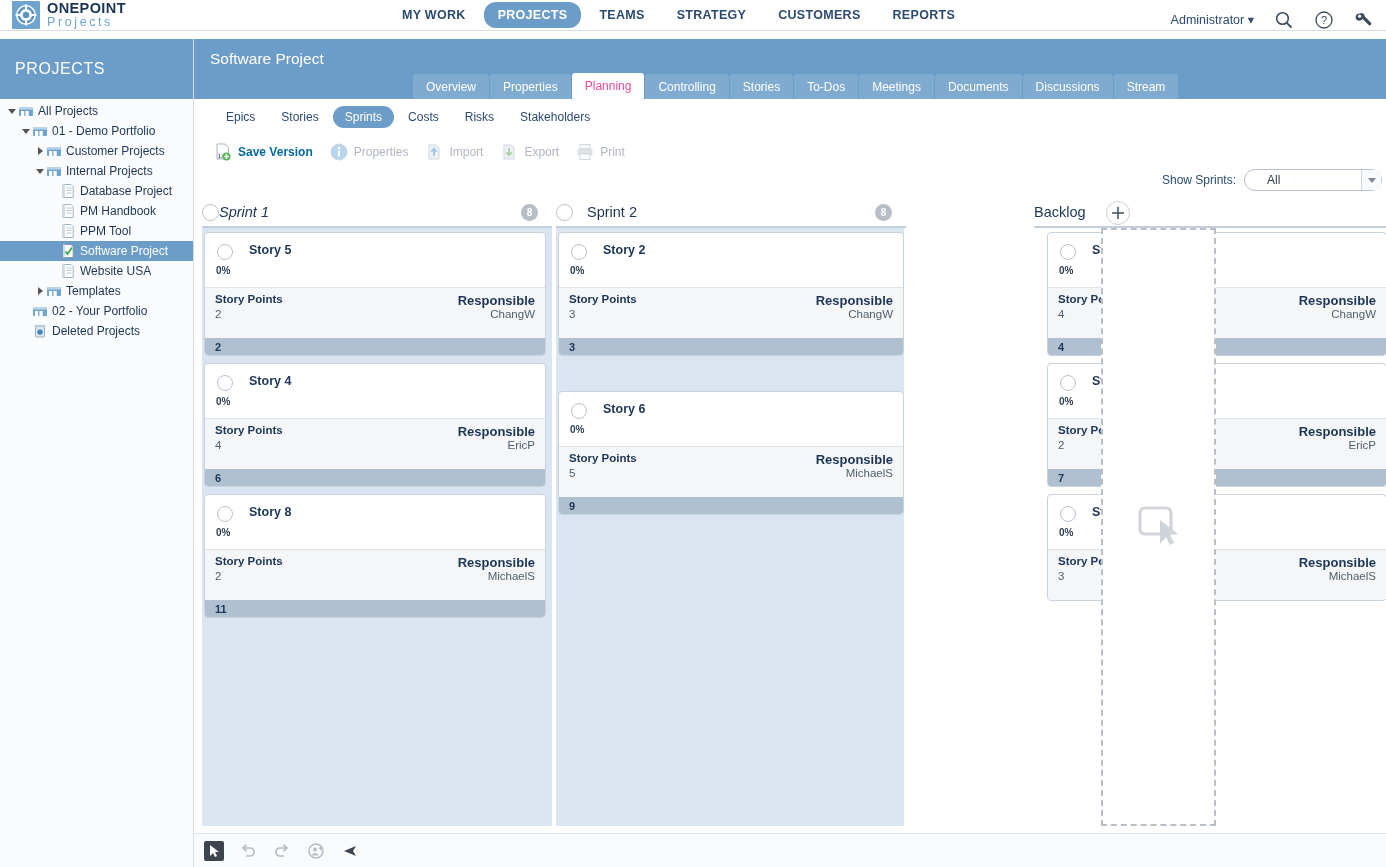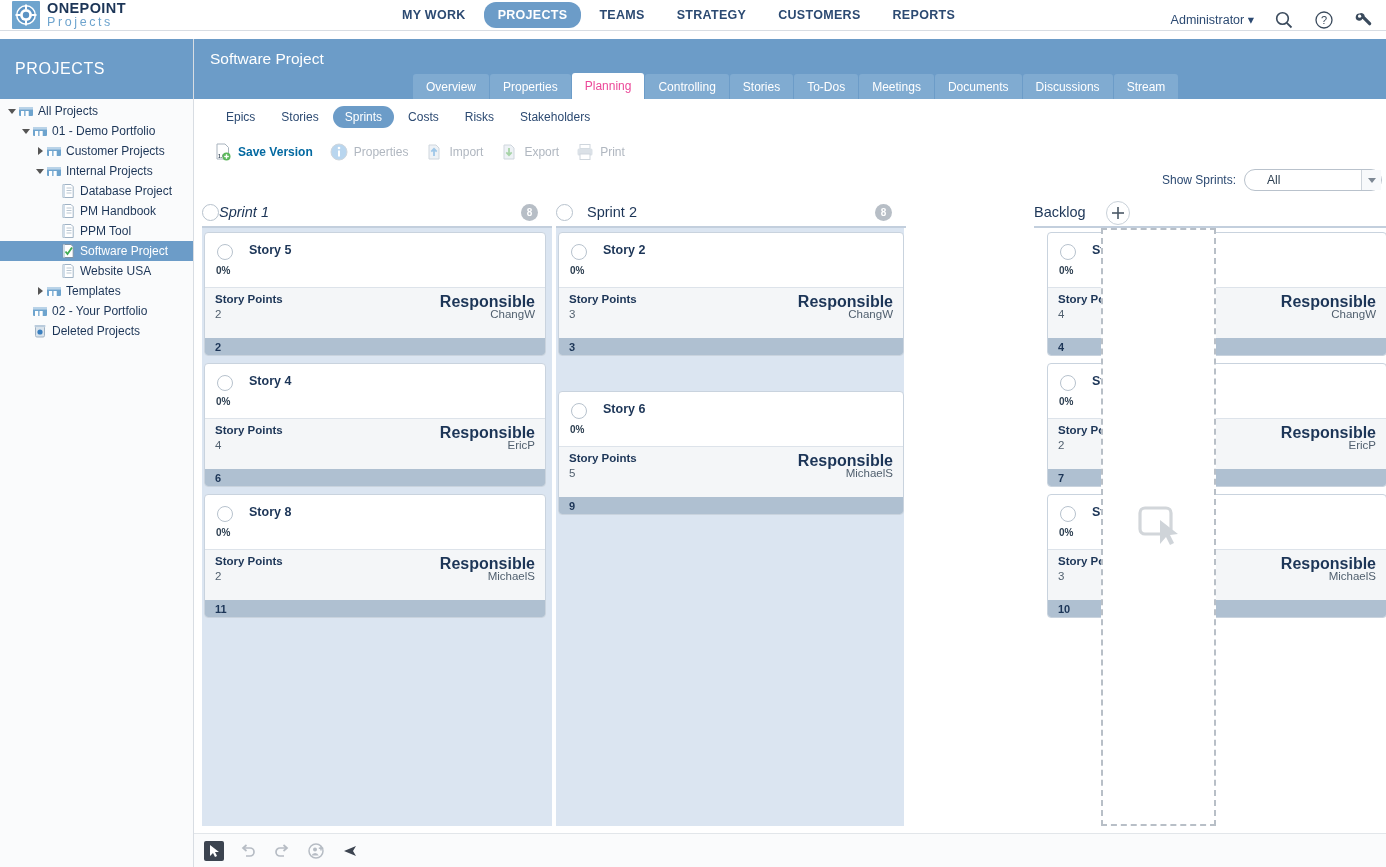--- a/index.html
+++ b/index.html
@@ -196,21 +196,21 @@
   .card-pct {
     position: absolute; left: 11px; top: 32px;
     font-size: 10px; font-weight: bold; color: #2c3e50;
   }
   .card-mid {
     background: #f4f6f8; border-top: 1px solid #dde3ea;
     padding: 6px 10px 6px 10px; height: 51px; position: relative;
   }
   .m-l-lbl { position: absolute; left: 10px; top: 5px; font-size: 11.5px; font-weight: bold; color: #1c3557; }
   .m-l-val { position: absolute; left: 10px; top: 20px; font-size: 11.5px; color: #51606f; }
-  .m-r-lbl { position: absolute; right: 10px; top: 5px; font-size: 16px; font-weight: bold; color: #1c3557; }
+  .m-r-lbl { position: absolute; right: 10px; top: 5px; font-size: 13px; font-weight: bold; color: #1c3557; }
   .m-r-val { position: absolute; right: 10px; top: 20px; font-size: 11.5px; color: #51606f; }
   .card-foot {
     background: #afc0d1; height: 17px; display: flex; align-items: center;
     padding-left: 10px; font-size: 11px; font-weight: bold; color: #1c3557;
   }
 
   
   .bottombar {
     position: absolute; bottom: 0; left: 194px; width: 1192px; height: 34px;
     background: #fafbfc; border-top: 1px solid #e2e6ea;
@@ -616,21 +616,20 @@
             <span class="card-circle"></span>
             <span class="card-title">Story 7</span>
             <span class="card-pct">0%</span>
           </div>
           <div class="card-mid">
             <span class="m-l-lbl">Story Points</span>
             <span class="m-l-val">3</span>
             <span class="m-r-lbl">Responsible</span>
             <span class="m-r-val">MichaelS</span>
           </div>
-          <div class="card-foot">10</div>
         </div>
       </div>
 
     <div class="dropzone">
       <span>
         <svg width="56" height="46" viewBox="0 0 56 46">
           <rect x="9" y="6" width="31" height="26" rx="5" fill="none" stroke="#d2d6da" stroke-width="3.2"></rect>
           <path d="M29 18 L29 42 L35 35 L39 43 L43 41 L39 33 L47 32 Z" fill="#cfd4d9"></path>
         </svg>
       </span>

